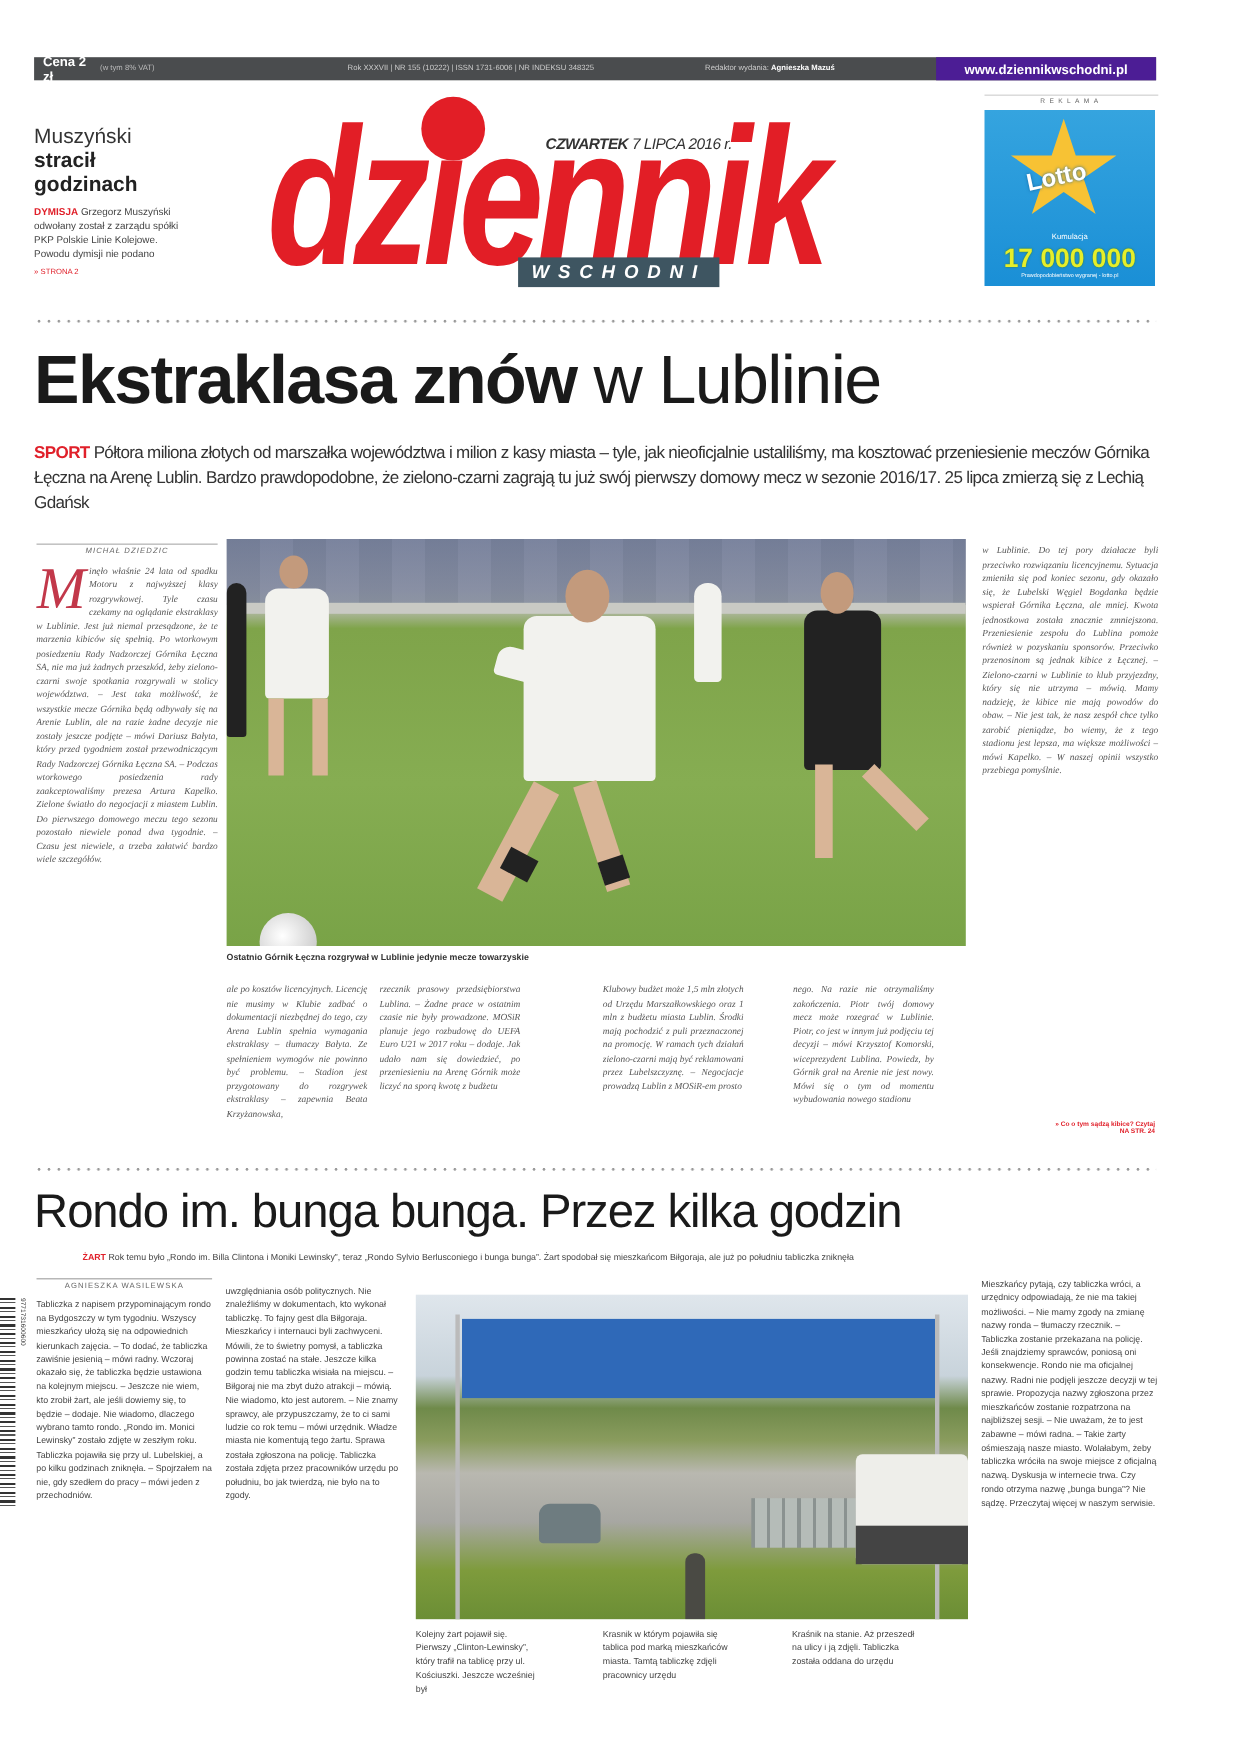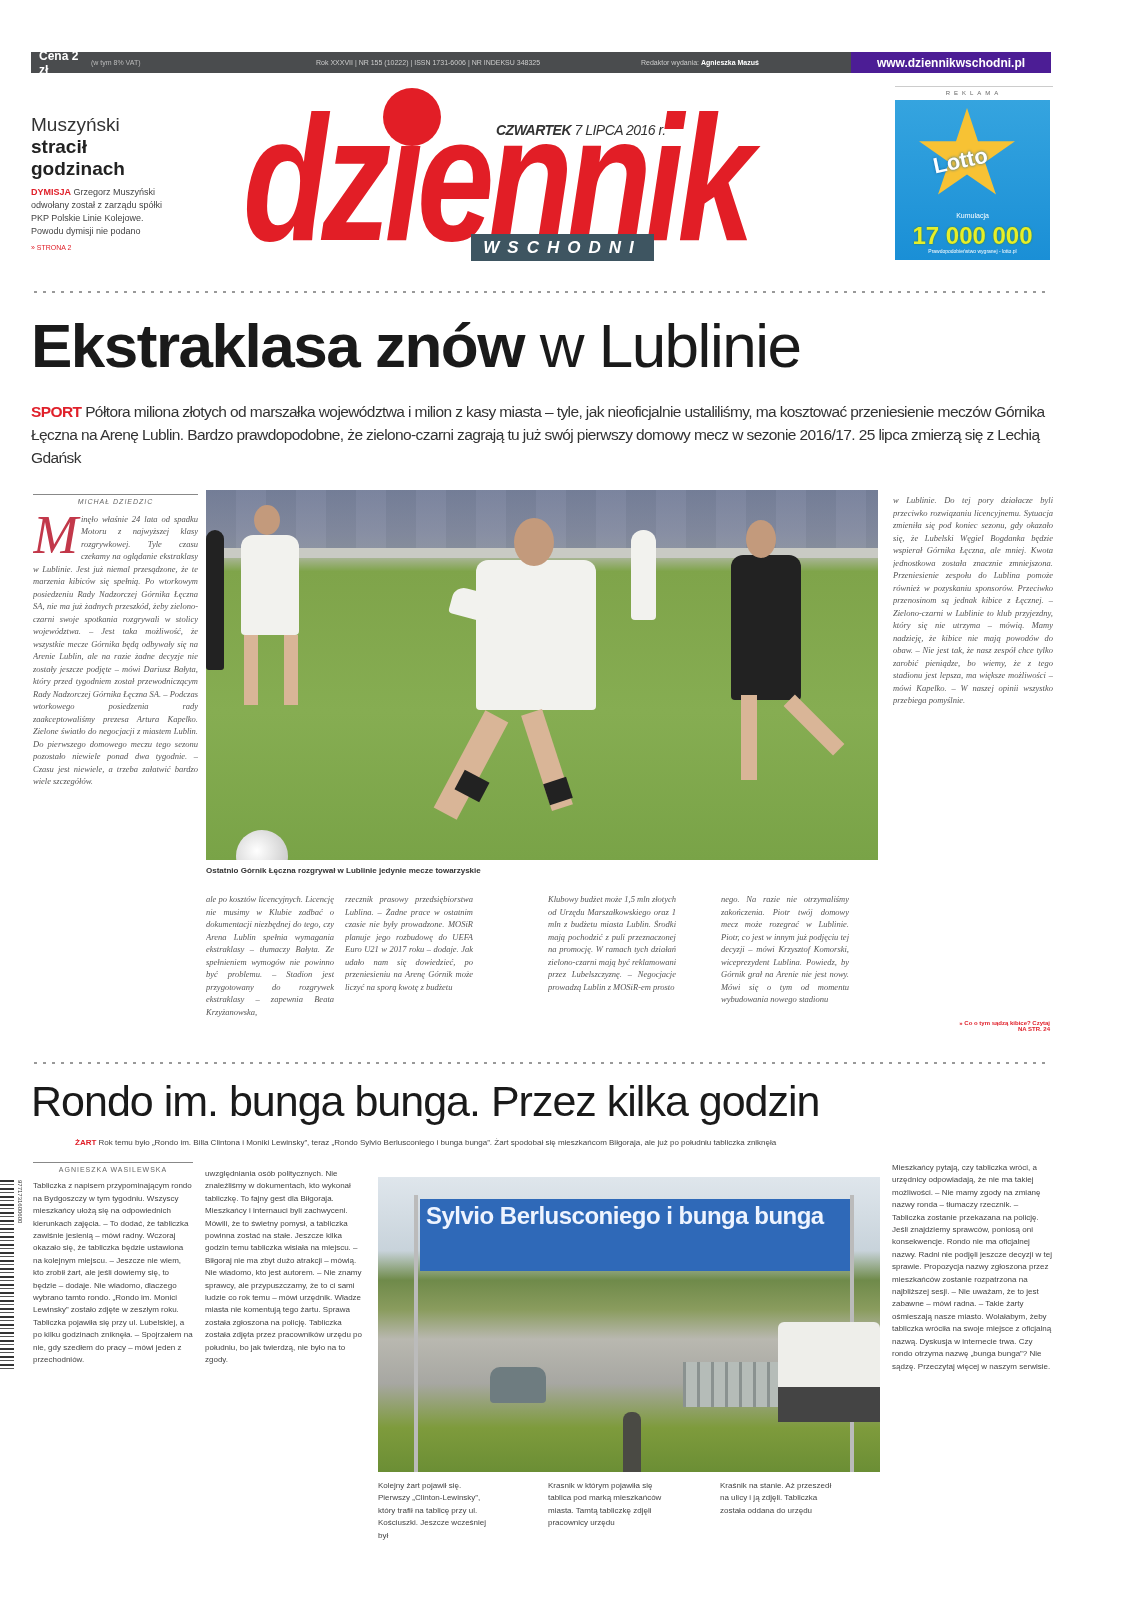--- a/index.html
+++ b/index.html
@@ -209,21 +209,20 @@
 <div class="col2" style="left:33px; top:1162px; width:160px; height:440px;">
   <div class="byline">AGNIESZKA WASILEWSKA</div>
   <span>Tabliczka z napisem przypominającym rondo na Bydgoszczy w tym tygodniu. Wszyscy mieszkańcy ułożą się na odpowiednich kierunkach zajęcia. – To dodać, że tabliczka zawiśnie jesienią – mówi radny. Wczoraj okazało się, że tabliczka będzie ustawiona na kolejnym miejscu. – Jeszcze nie wiem, kto zrobił żart, ale jeśli dowiemy się, to będzie – dodaje. Nie wiadomo, dlaczego wybrano tamto rondo. „Rondo im. Monici Lewinsky” zostało zdjęte w zeszłym roku. Tabliczka pojawiła się przy ul. Lubelskiej, a po kilku godzinach zniknęła. – Spojrzałem na nie, gdy szedłem do pracy – mówi jeden z przechodniów.</span>
 </div>
 <div class="col2" style="left:205px; top:1168px; width:160px; height:435px;"><span>uwzględniania osób politycznych. Nie znaleźliśmy w dokumentach, kto wykonał tabliczkę. To fajny gest dla Biłgoraja. Mieszkańcy i internauci byli zachwyceni. Mówili, że to świetny pomysł, a tabliczka powinna zostać na stałe. Jeszcze kilka godzin temu tabliczka wisiała na miejscu. – Biłgoraj nie ma zbyt dużo atrakcji – mówią. Nie wiadomo, kto jest autorem. – Nie znamy sprawcy, ale przypuszczamy, że to ci sami ludzie co rok temu – mówi urzędnik. Władze miasta nie komentują tego żartu. Sprawa została zgłoszona na policję. Tabliczka została zdjęta przez pracowników urzędu po południu, bo jak twierdzą, nie było na to zgody.</span></div>
 
 <div class="photo2">
   <div class="pole" style="left:36px;"></div>
   <div class="pole" style="left:472px;"></div>
   <div class="sign">
-    <div class="s2">Sylvio Berlusconiego i bunga bunga</div>
   </div>
   <div class="car"></div>
   <div class="fence"></div>
   <div class="truck"></div>
   <div class="person"></div>
 </div>
 
 <div class="col2" style="left:378px; top:1480px; width:115px; height:121px;"><span>Kolejny żart pojawił się. Pierwszy „Clinton-Lewinsky”, który trafił na tablicę przy ul. Kościuszki. Jeszcze wcześniej był</span></div>
 <div class="col2" style="left:548px; top:1480px; width:115px; height:121px;"><span>Krasnik w którym pojawiła się tablica pod marką mieszkańców miasta. Tamtą tabliczkę zdjęli pracownicy urzędu</span></div>
 <div class="col2" style="left:720px; top:1480px; width:120px; height:121px;"><span>Kraśnik na stanie. Aż przeszedł na ulicy i ją zdjęli. Tabliczka została oddana do urzędu</span></div>

